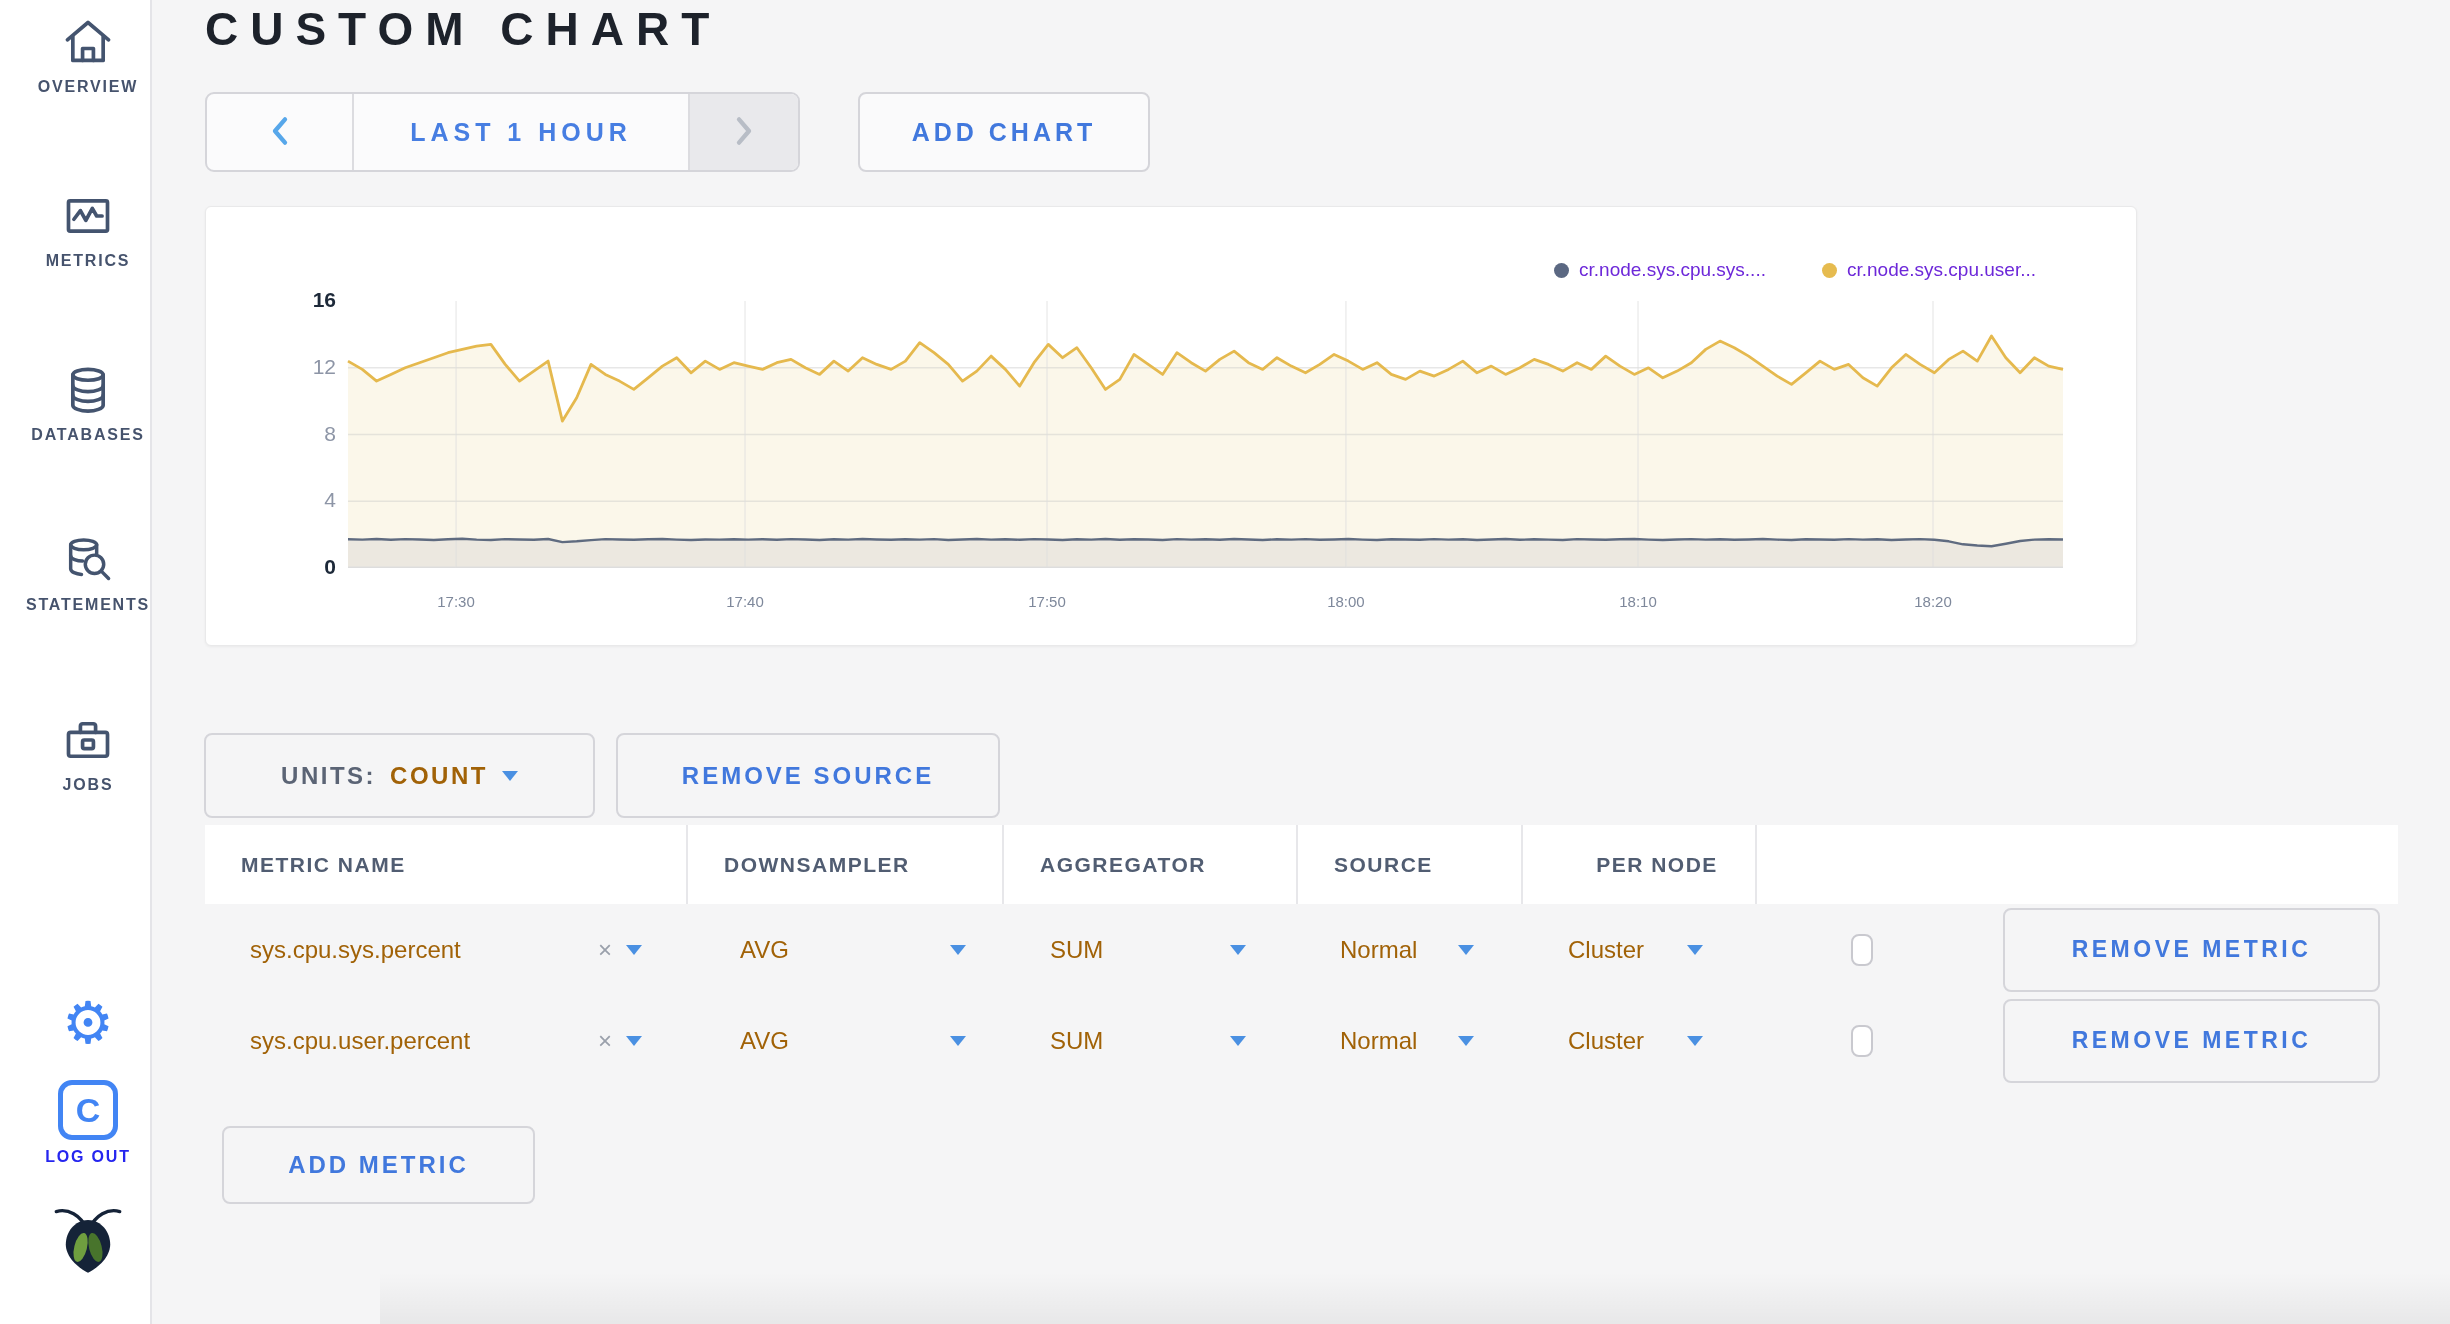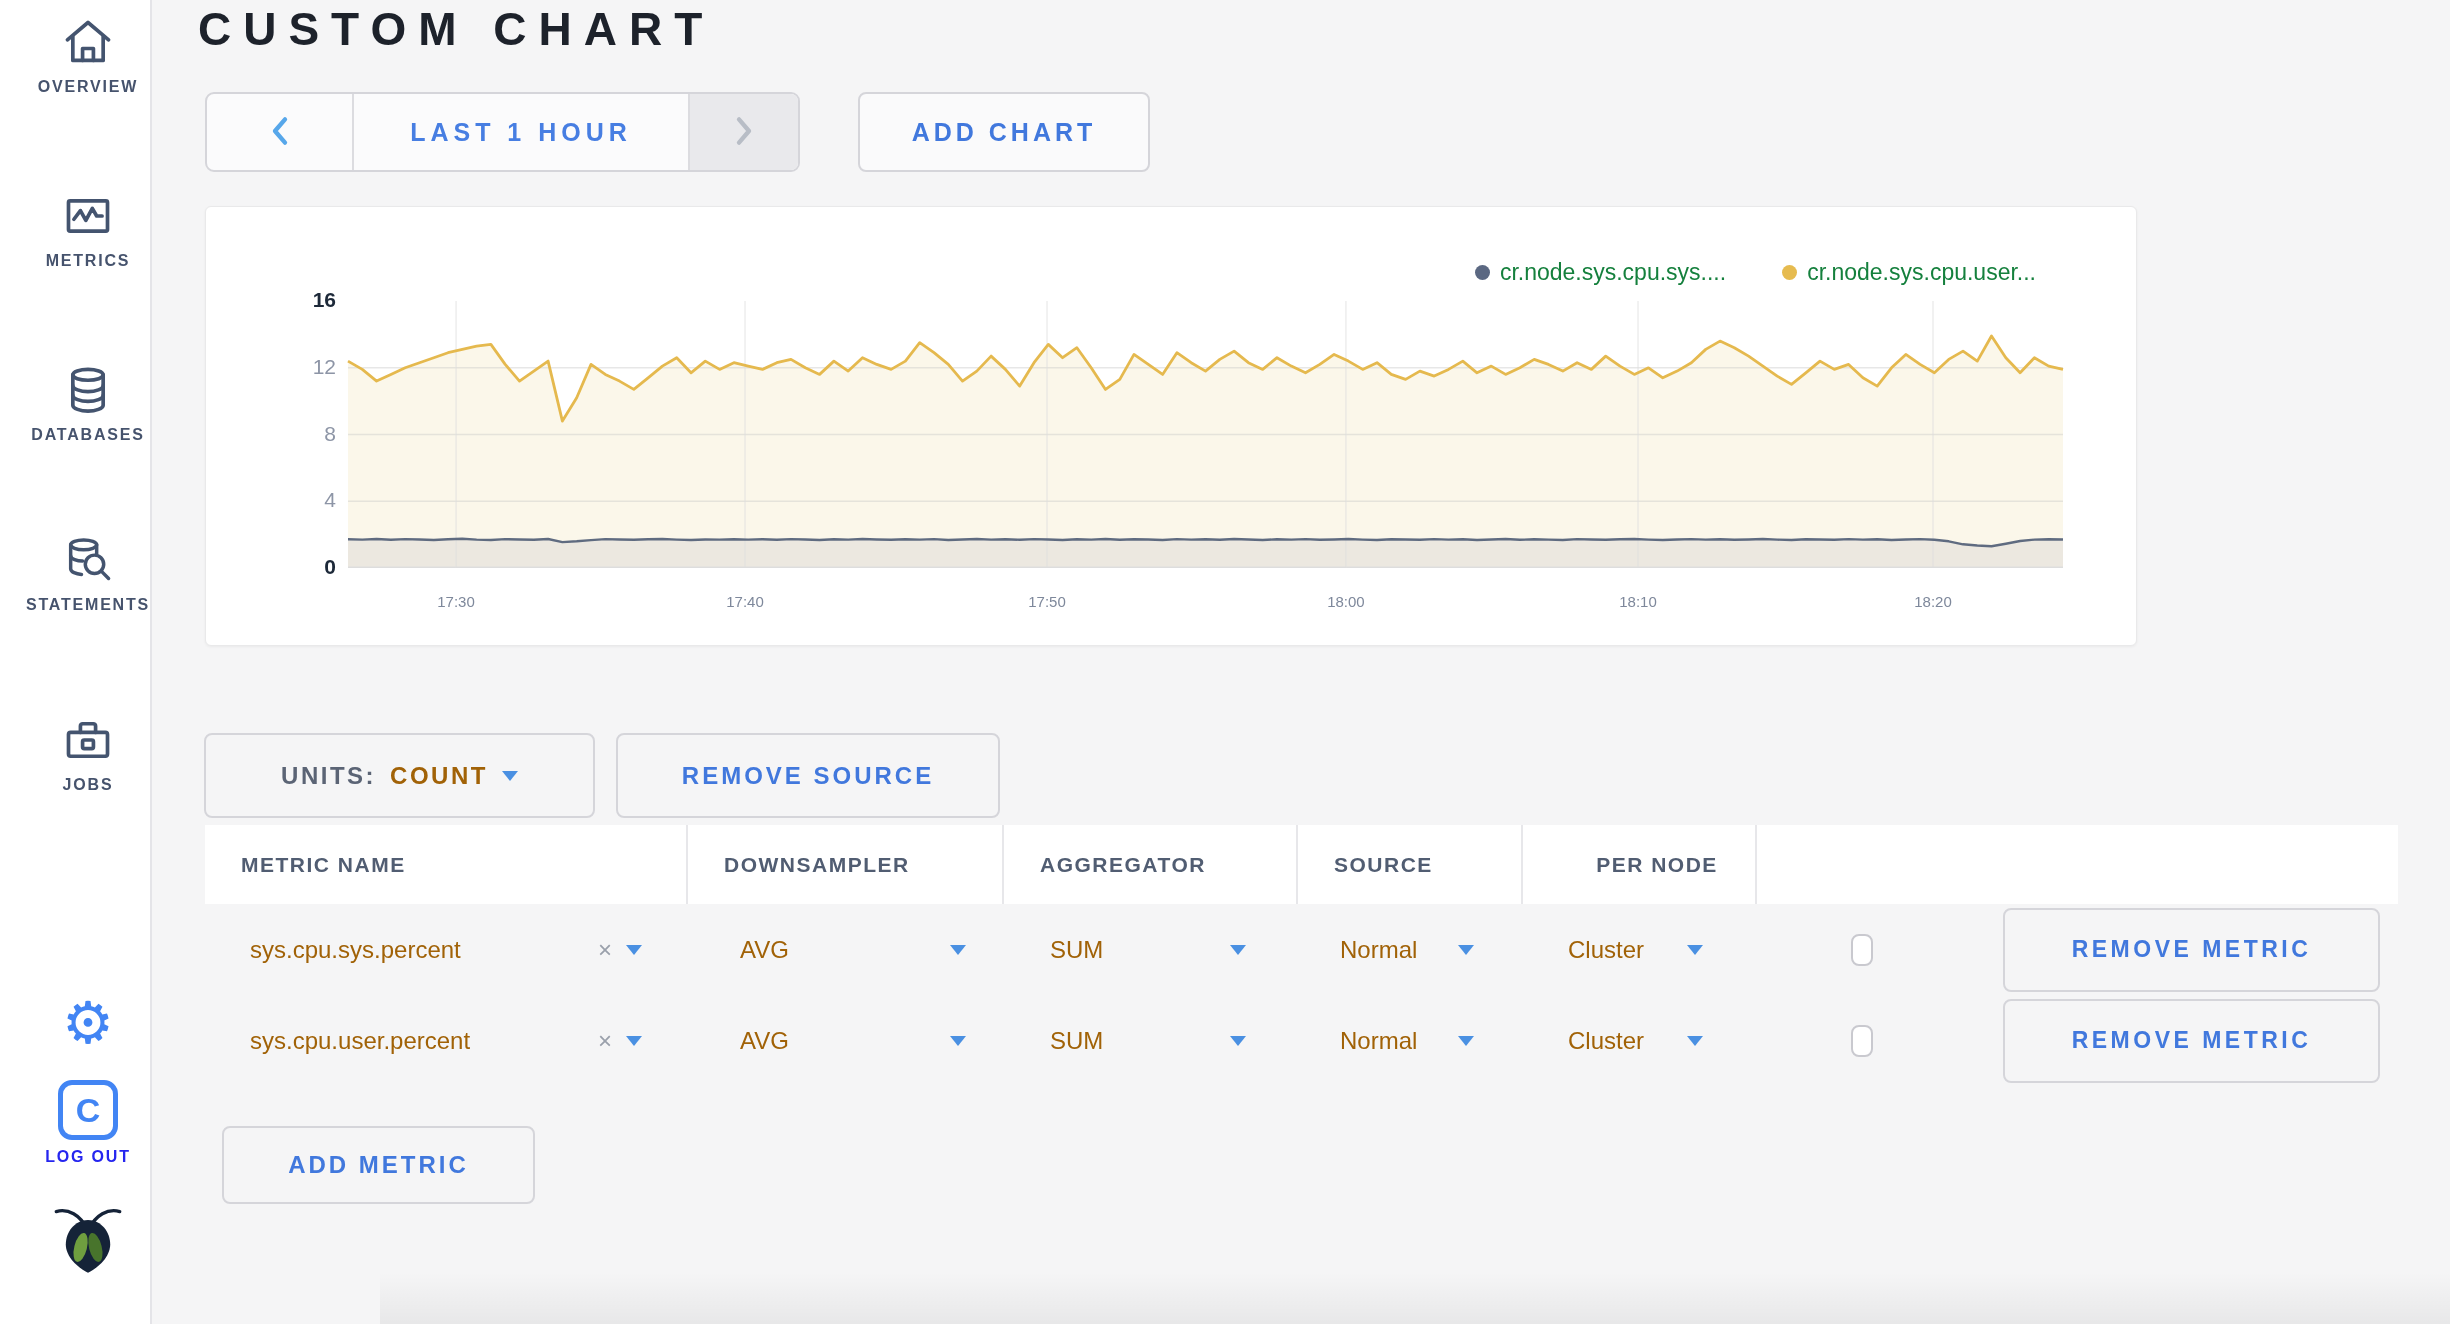--- a/index.html
+++ b/index.html
@@ -14,21 +14,21 @@
   .nav-icon { display:flex; justify-content:center; align-items:center; height:56px; }
   .nav-label { display:block; margin-top:8px; font-size:16px; font-weight:bold;
                color:#46536d; letter-spacing:1.8px; }
   .blue-label { color:#2525ef; }
   .gear-glyph { font-size:58px; color:#4285f4; line-height:58px; }
   .c-box { width:60px; height:60px; border:5px solid #4285f4; border-radius:14px;
            display:flex; align-items:center; justify-content:center;
            font-size:34px; font-weight:bold; color:#4285f4; margin:0 auto; }
 
   
-  .page-title { position:absolute; left:198px; top:2px; font-size:46px; font-weight:bold;
+  .page-title { position:absolute; left:205px; top:2px; font-size:46px; font-weight:bold;
                 color:#1d222b; letter-spacing:12px; }
   .timesel { position:absolute; left:205px; top:92px; width:595px; height:80px;
              border:2px solid #d5d5da; border-radius:9px; background:#fbfbfc;
              display:flex; overflow:hidden; }
   .ts-seg { display:flex; align-items:center; justify-content:center; border:none;
             background:transparent; cursor:pointer; }
   .ts-prev { width:147px; border-right:2px solid #dcdce0; }
   .ts-label { flex:1; font-size:25px; font-weight:bold; color:#477ee2; letter-spacing:5px;
               font-family:Liberation Sans, sans-serif; }
   .ts-next { width:110px; background:#e9e9ec; border-left:2px solid #dcdce0; cursor:default; }
@@ -37,21 +37,21 @@
   .add-chart { position:absolute; left:858px; top:92px; width:292px; height:80px;
                font-size:25px; letter-spacing:4px; background:#fafafb; }
 
   
   .chart-card { position:absolute; left:205px; top:206px; width:1932px; height:440px;
                 background:#ffffff; border:1px solid #e9e9ea; border-radius:6px;
                 box-shadow:0 1px 3px rgba(0,0,0,0.05); }
   .legend { position:absolute; top:52px; right:100px; display:flex; gap:56px; }
   .legend-item { display:flex; align-items:center; gap:10px; }
   .legend-dot { width:15px; height:15px; border-radius:50%; }
-  .legend-text { font-size:23px; color:#15803d; }
+  .legend-text { font-size:19px; color:#6d28d9; }
   .plot { position:absolute; left:142px; top:94px; width:1715px; height:267px; }
   #chart-svg { position:absolute; left:0; top:0; width:1715px; height:267px; overflow:visible; }
   .y-axis-label { position:absolute; width:70px; left:-82px; text-align:right;
                   font-size:21px; color:#8d95a6; }
   .y-axis-label.edge { color:#1d2939; font-weight:bold; }
   .x-axis-label { position:absolute; top:292px; width:120px; margin-left:-60px; text-align:center;
                   font-size:15px; color:#7e889b; }
 
   
   .units-btn { position:absolute; left:204px; top:733px; width:391px; height:85px;

